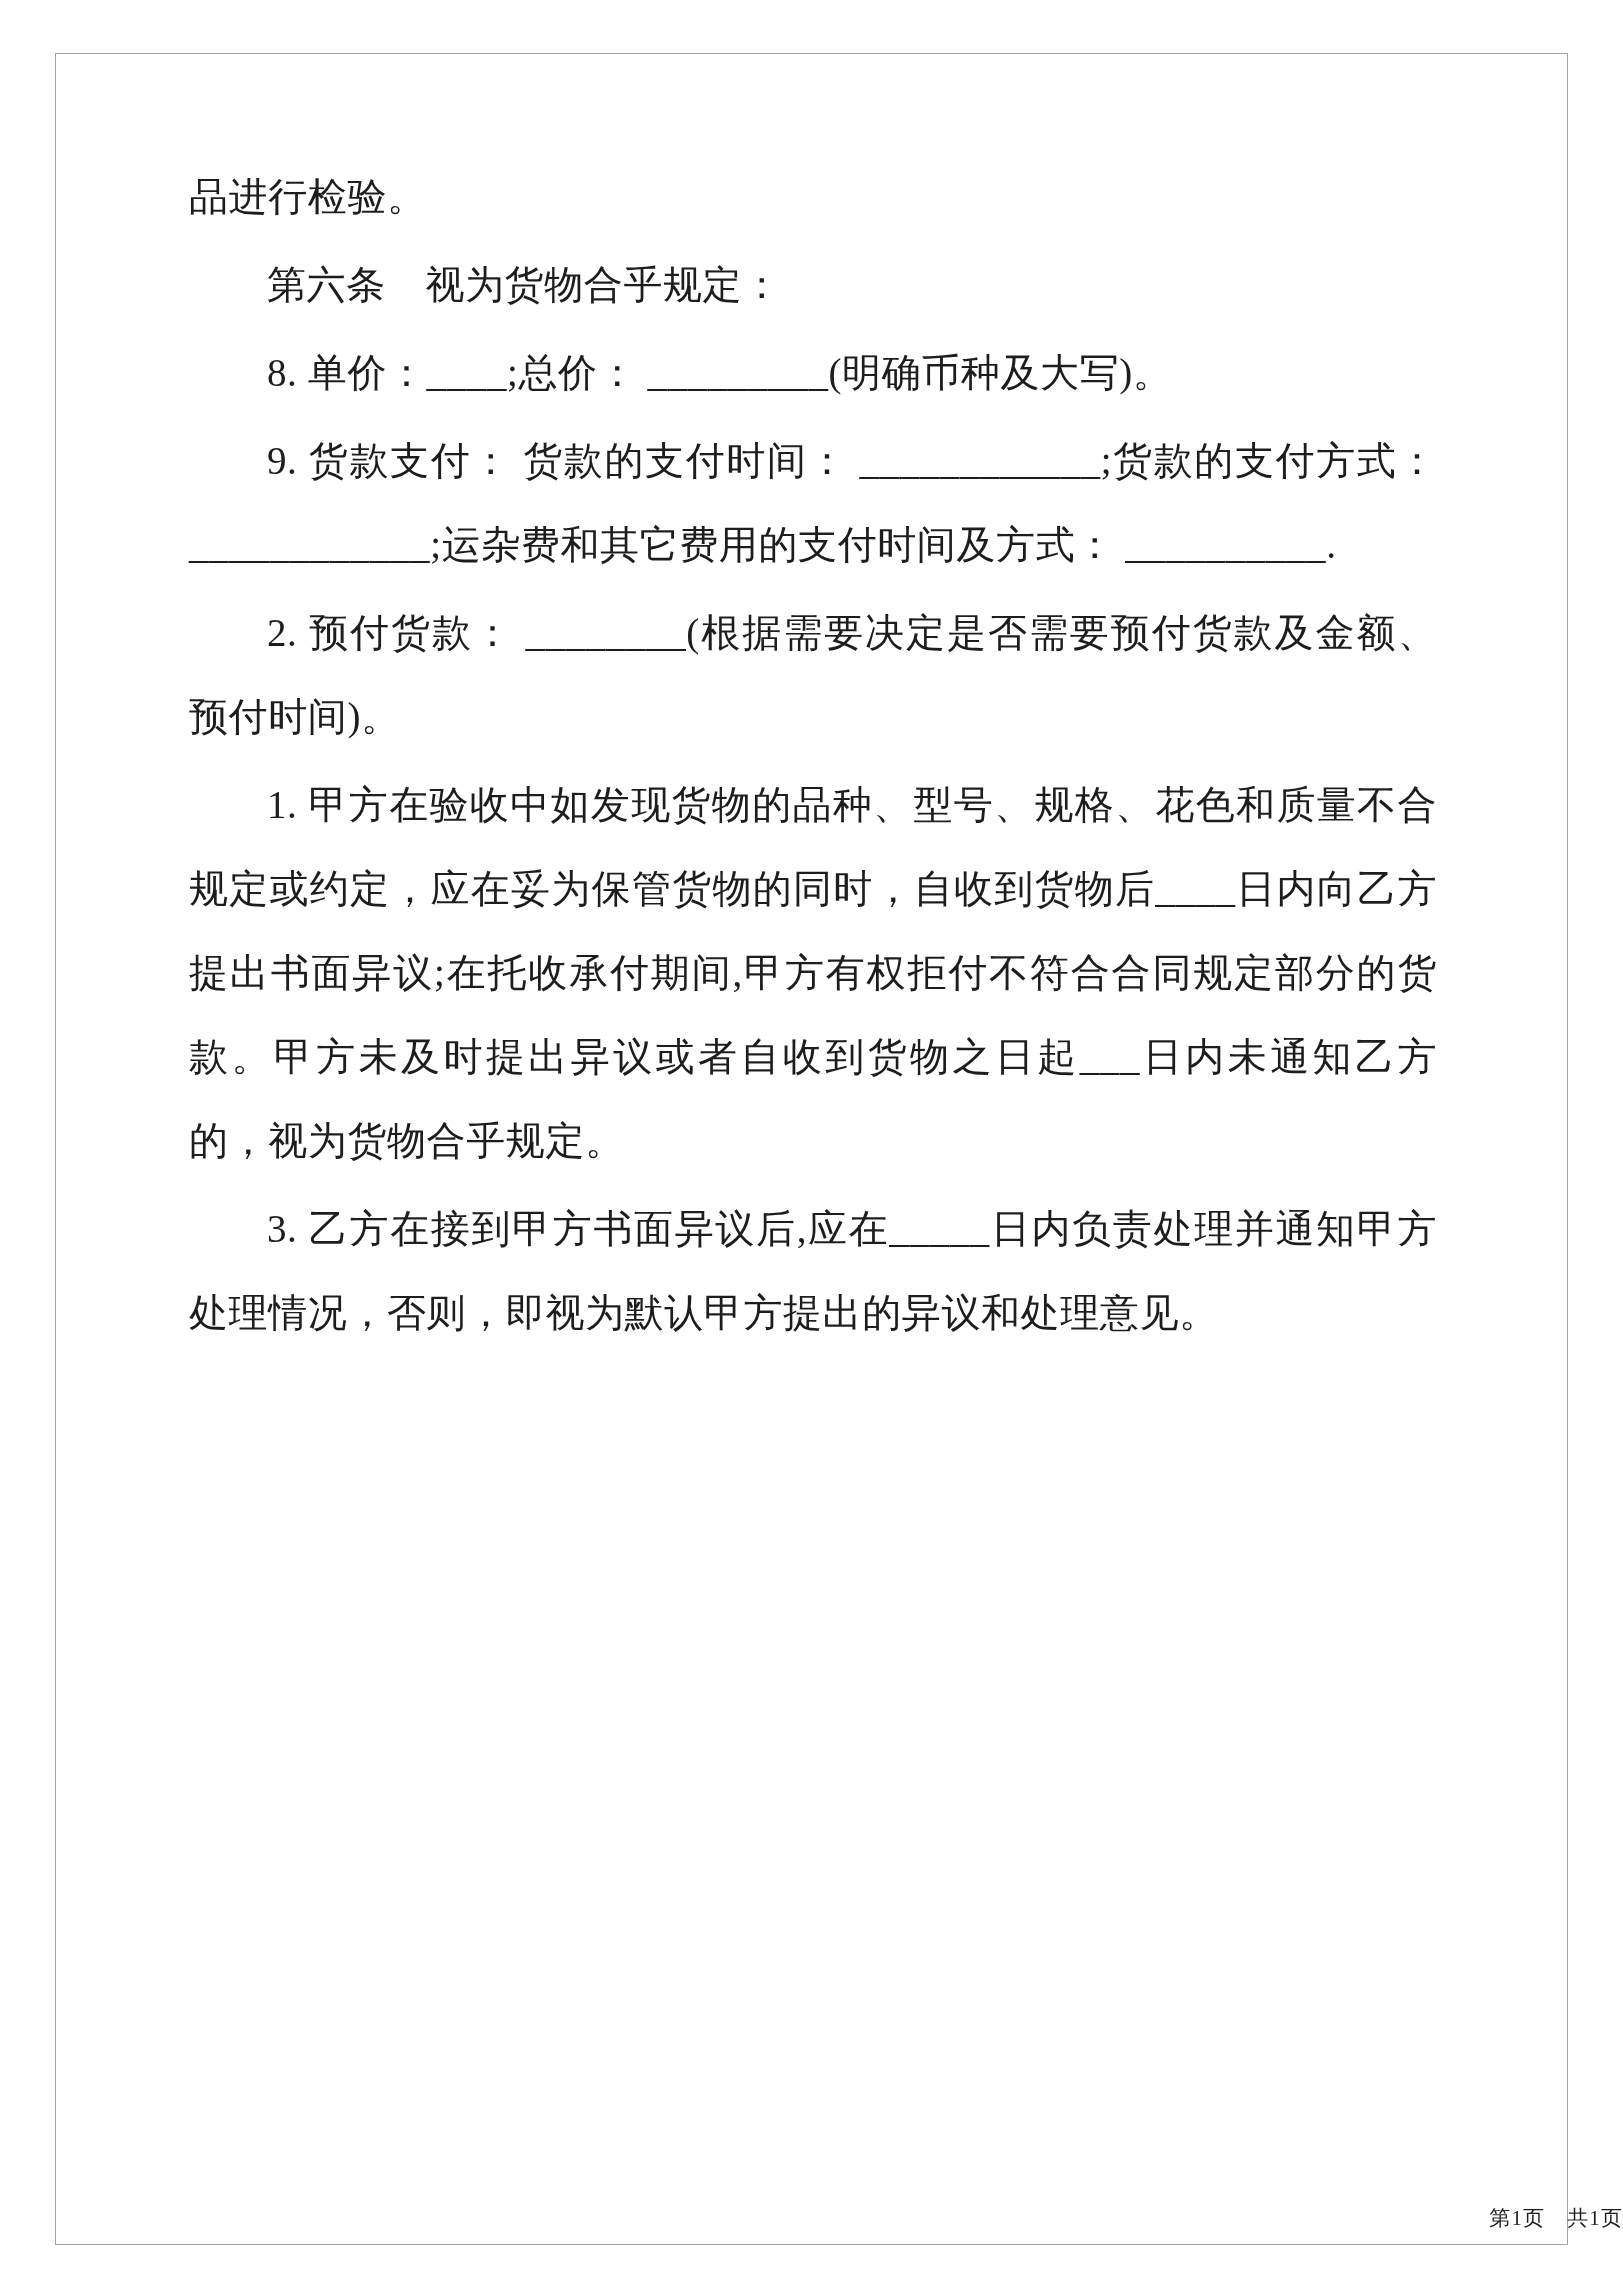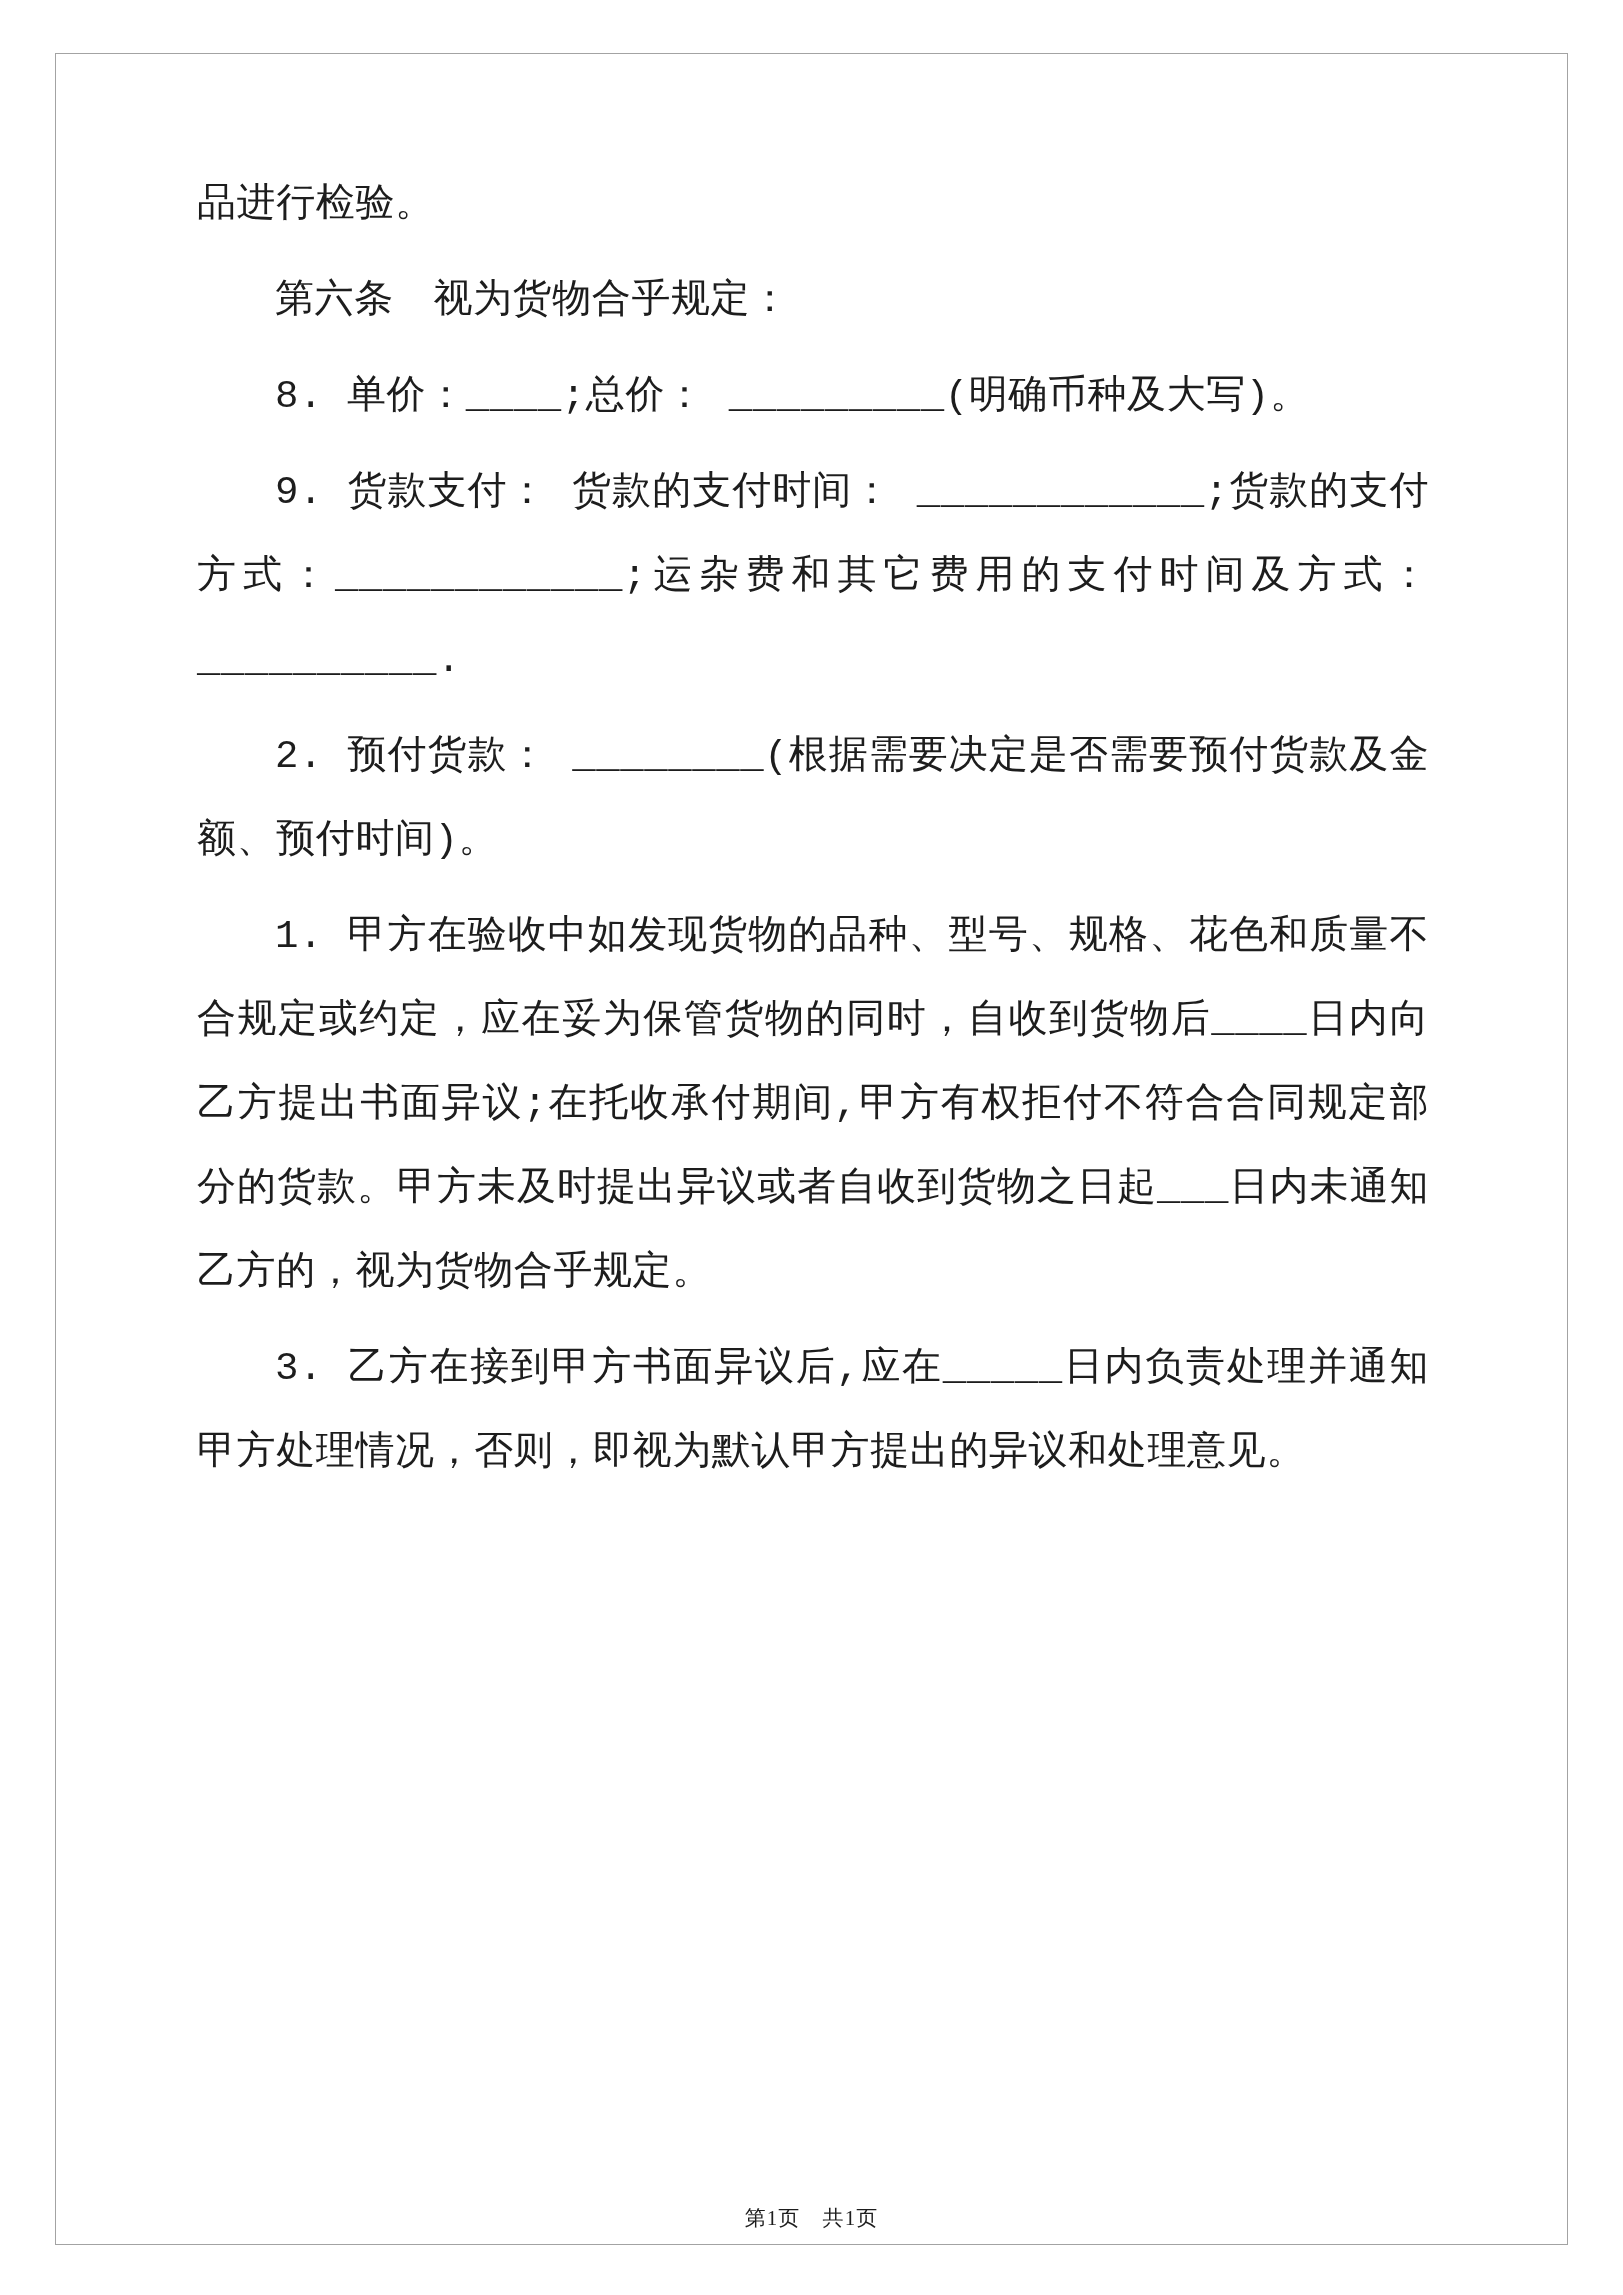--- a/index.html
+++ b/index.html
@@ -30,33 +30,32 @@
     left: 185px;
     top: 151px;
     width: 1256px;
     color: #1d1d1d;
     font-size: 39px;
     line-height: 84px;
     text-align: justify;
     letter-spacing: 0.6px;
   }
   .para {
-    margin: 12px;
+    margin: 4px;
     padding: 0;
-    font-family: Liberation Mono, monospace;
   }
   .para.indent {
     text-indent: 2em;
   }
   .footer {
     position: absolute;
     left: 0;
     bottom: 63px;
     width: 100%;
-    text-align: center;
+    text-align: right;
     color: #1d1d1d;
     font-size: 21px;
     letter-spacing: 1.1px;
   }
 </style>
 </head>
 <body>
 
 <div class="page">
 

